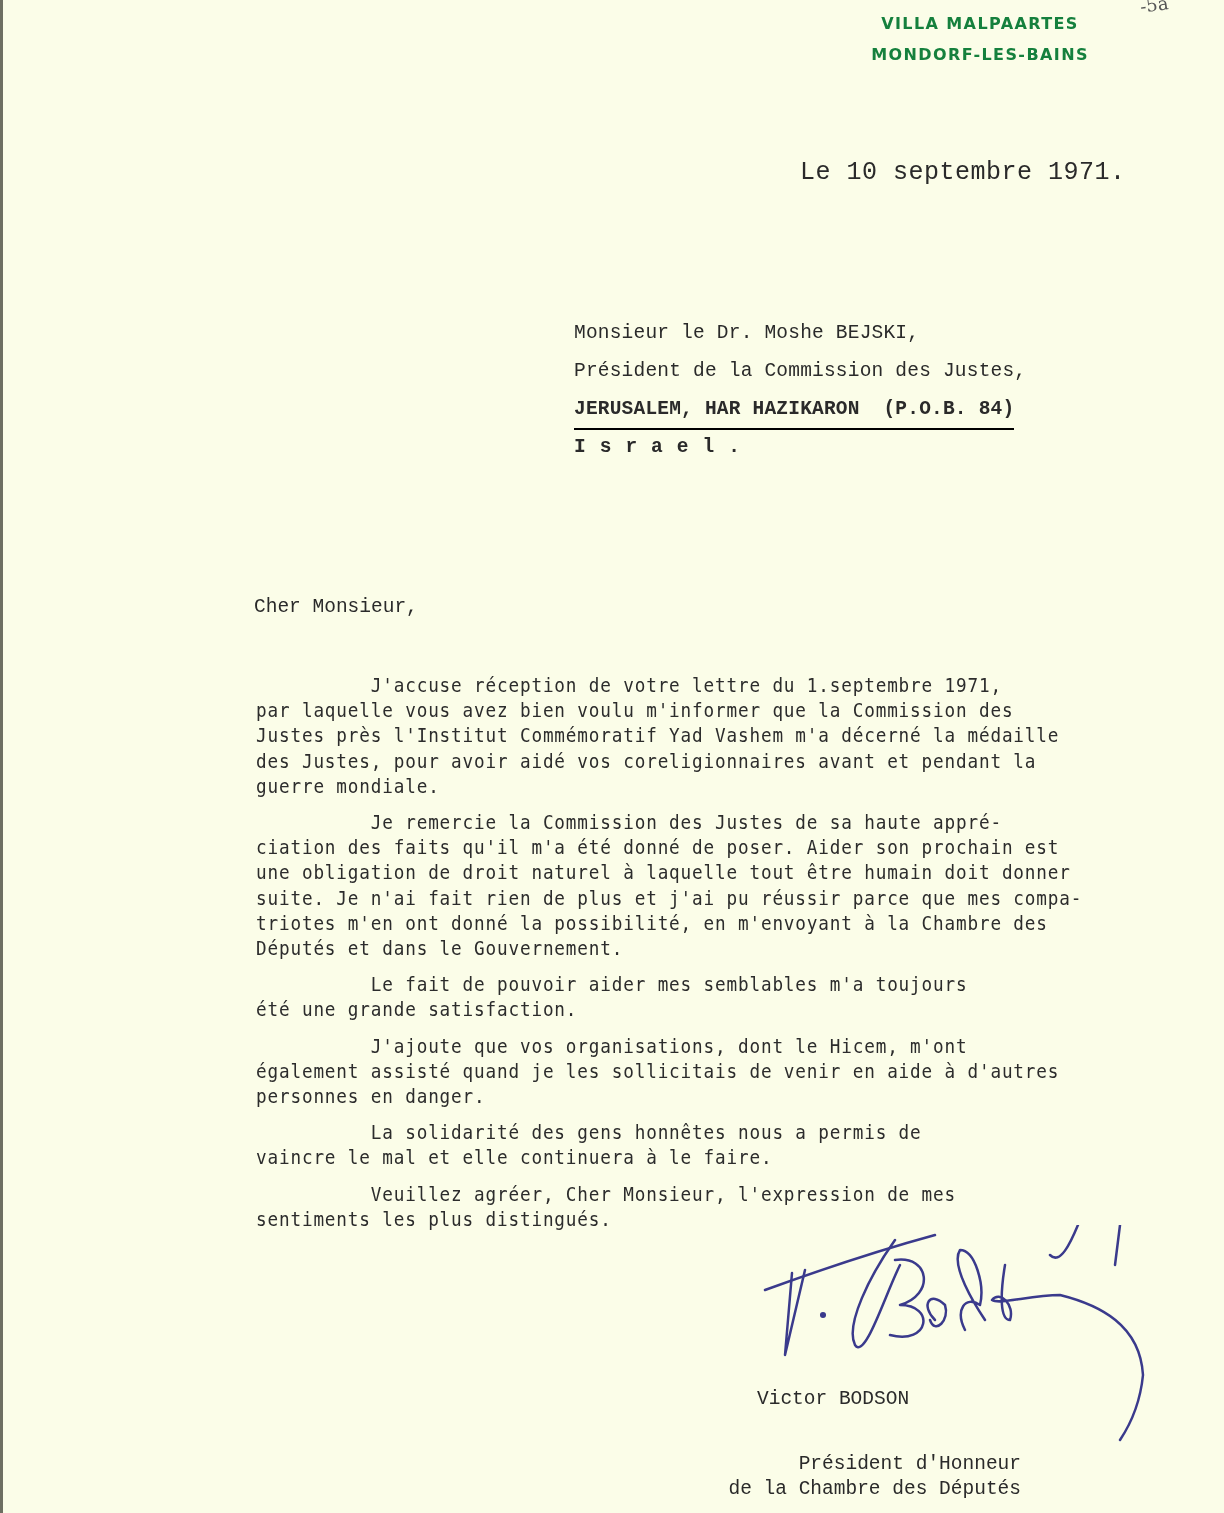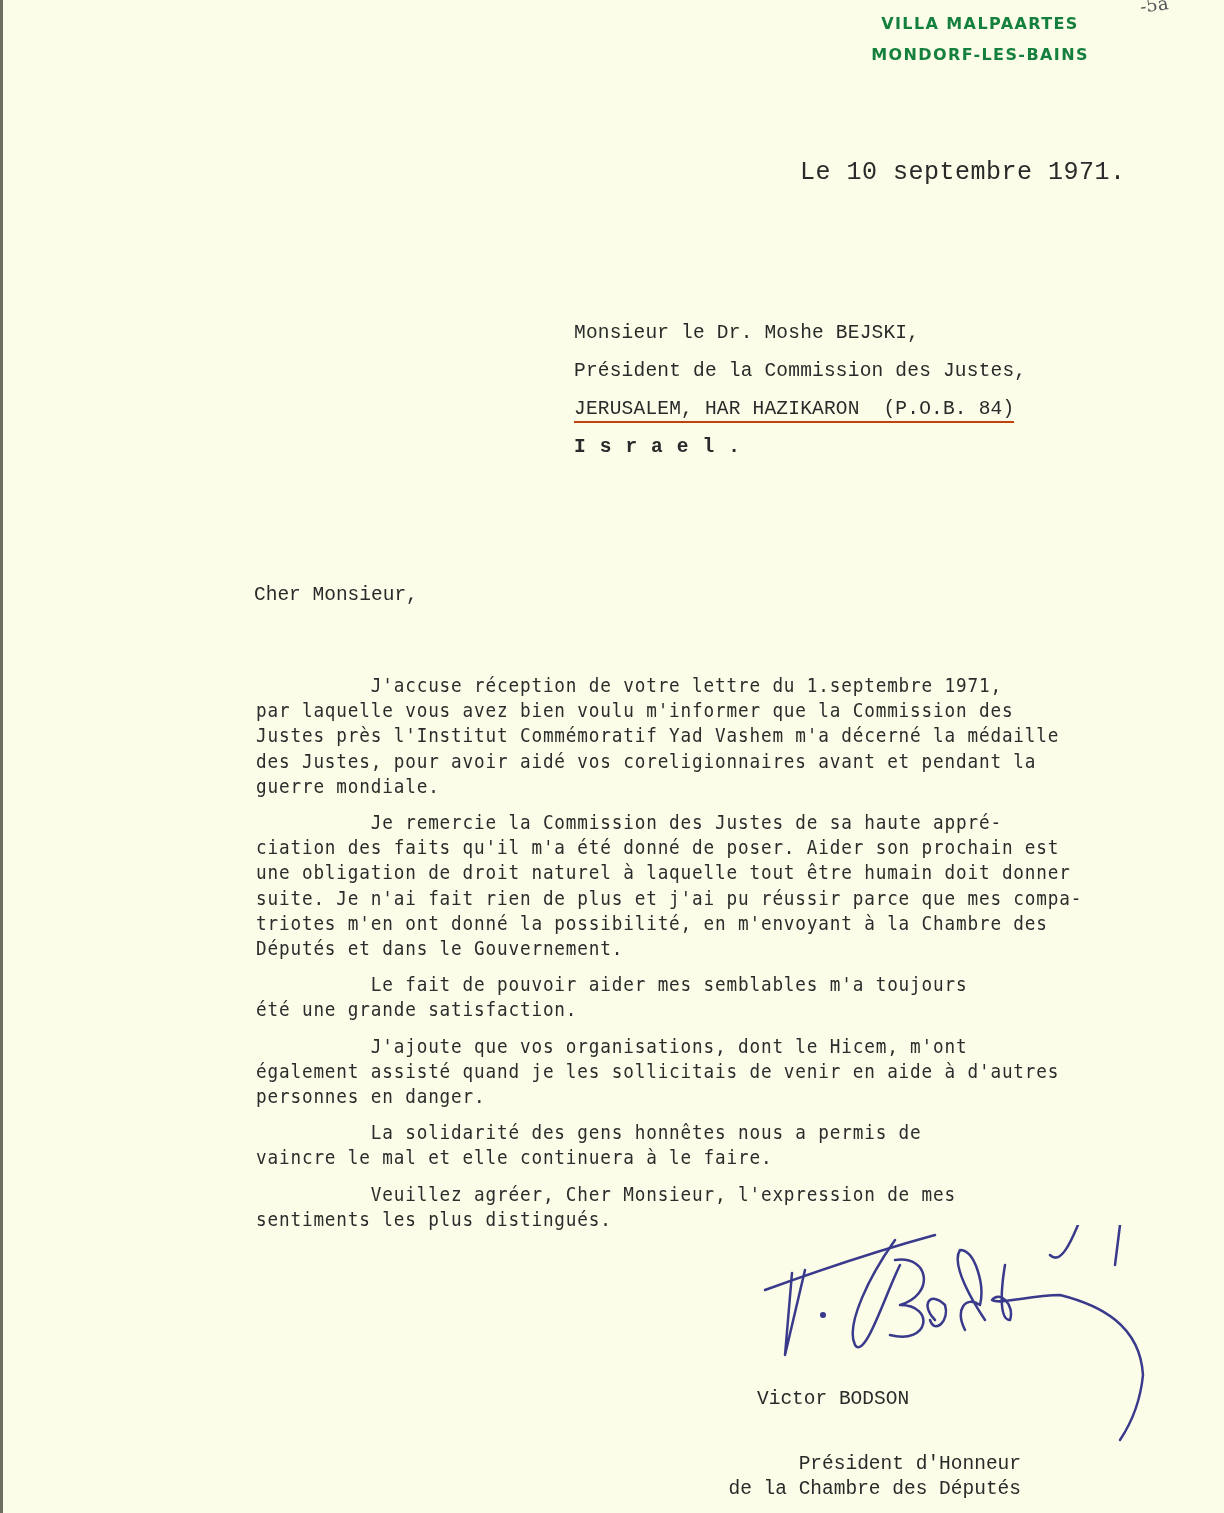--- a/index.html
+++ b/index.html
@@ -12,23 +12,23 @@
   .edge-left { position: absolute; left: 0; top: 0; width: 3px; height: 1513px; background: #6d6f62; }
   .letterhead {
     position: absolute; left: 790px; top: 8px; width: 380px;
     font-family: "DejaVu Sans", "Liberation Sans", sans-serif;
     font-weight: bold; font-size: 16px; letter-spacing: 1.4px; color: #15803d;
     text-align: center; line-height: 31px;
   }
   .corner-mark { position: absolute; left: 1140px; top: -6px; font-family: "DejaVu Serif", serif; color: #555; font-size: 18px; transform: rotate(-8deg); }
   .date { position: absolute; left: 800px; top: 158px; font-size: 25px; letter-spacing: 0.5px; }
   .address { position: absolute; left: 574px; top: 297px; font-size: 19.5px; line-height: 38px; letter-spacing: 0.2px; margin-top: 17px; }
-  .address .ul { border-bottom: 2px solid #c2410c; padding-bottom: 1px; }
+  .address .ul { border-bottom: 2px solid #000000; padding-bottom: 8px; font-weight: bold; }
   .address .spaced { letter-spacing: 14px; font-weight: bold; }
-  .greeting { position: absolute; left: 254px; top: 584px; font-size: 19.5px; }
+  .greeting { position: absolute; left: 254px; top: 596px; font-size: 19.5px; }
   .body-text {
     position: absolute; left: 256px; top: 673px; width: 960px;
     font-family: "DejaVu Sans Mono", monospace; font-size: 19px; line-height: 25.2px;
     letter-spacing: 0.9px; transform: scaleX(0.93); transform-origin: left top;
     color: #2c2c2c;
   }
   .para { margin: 0 0 11px 0; white-space: pre; }
   .signature { position: absolute; left: 760px; top: 1225px; width: 400px; height: 220px; }
   .signer-name { position: absolute; left: 757px; top: 1388px; font-size: 19.5px; }
   .signer-title { position: absolute; left: 676px; top: 1452px; width: 345px; font-size: 19.5px; text-align: right; line-height: 25px; }

